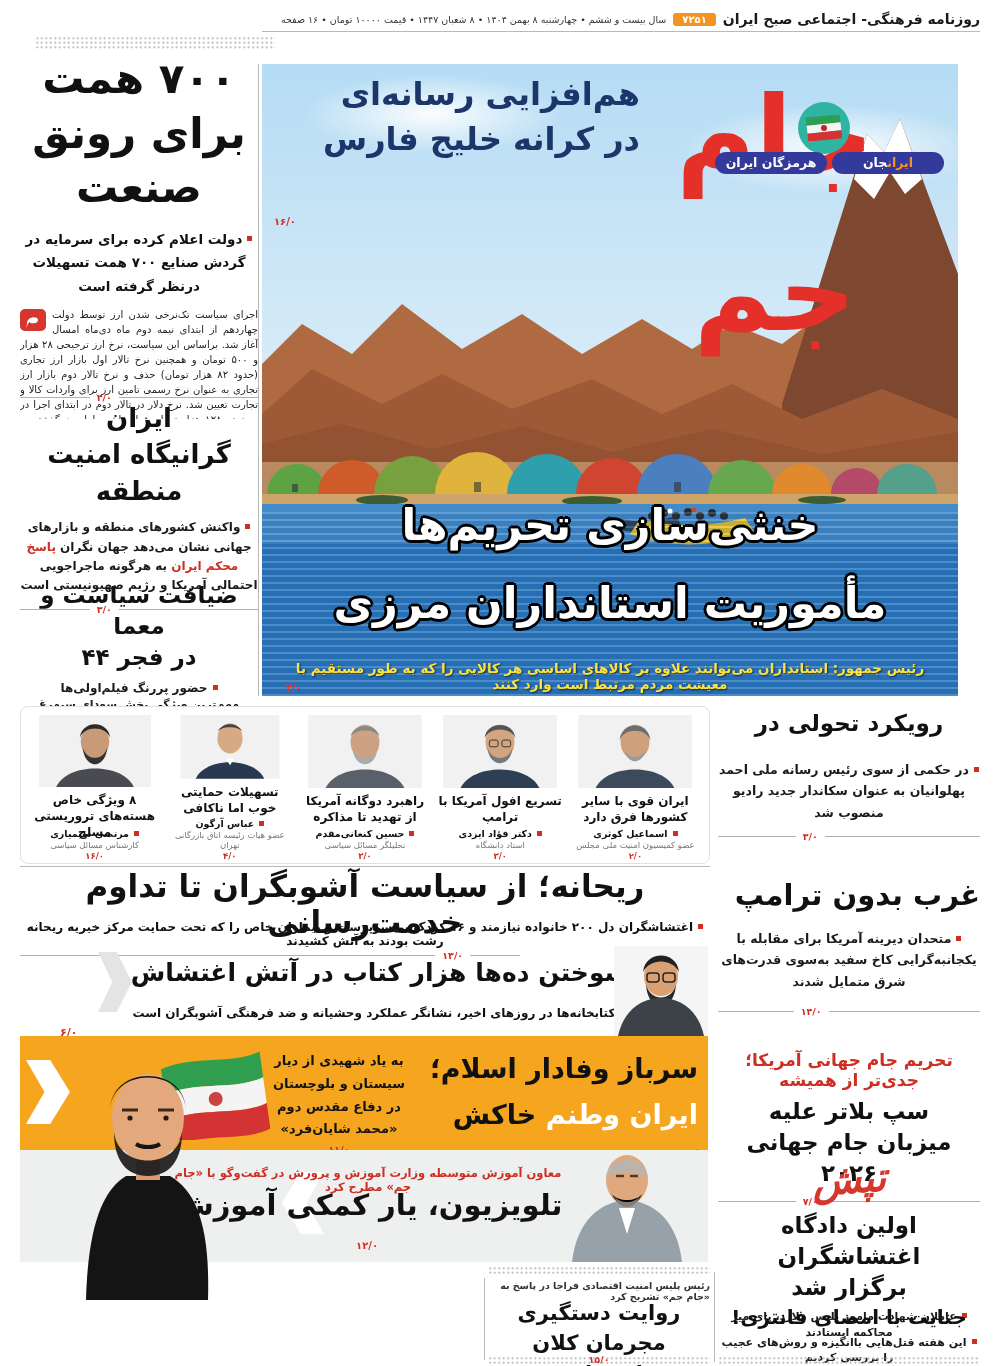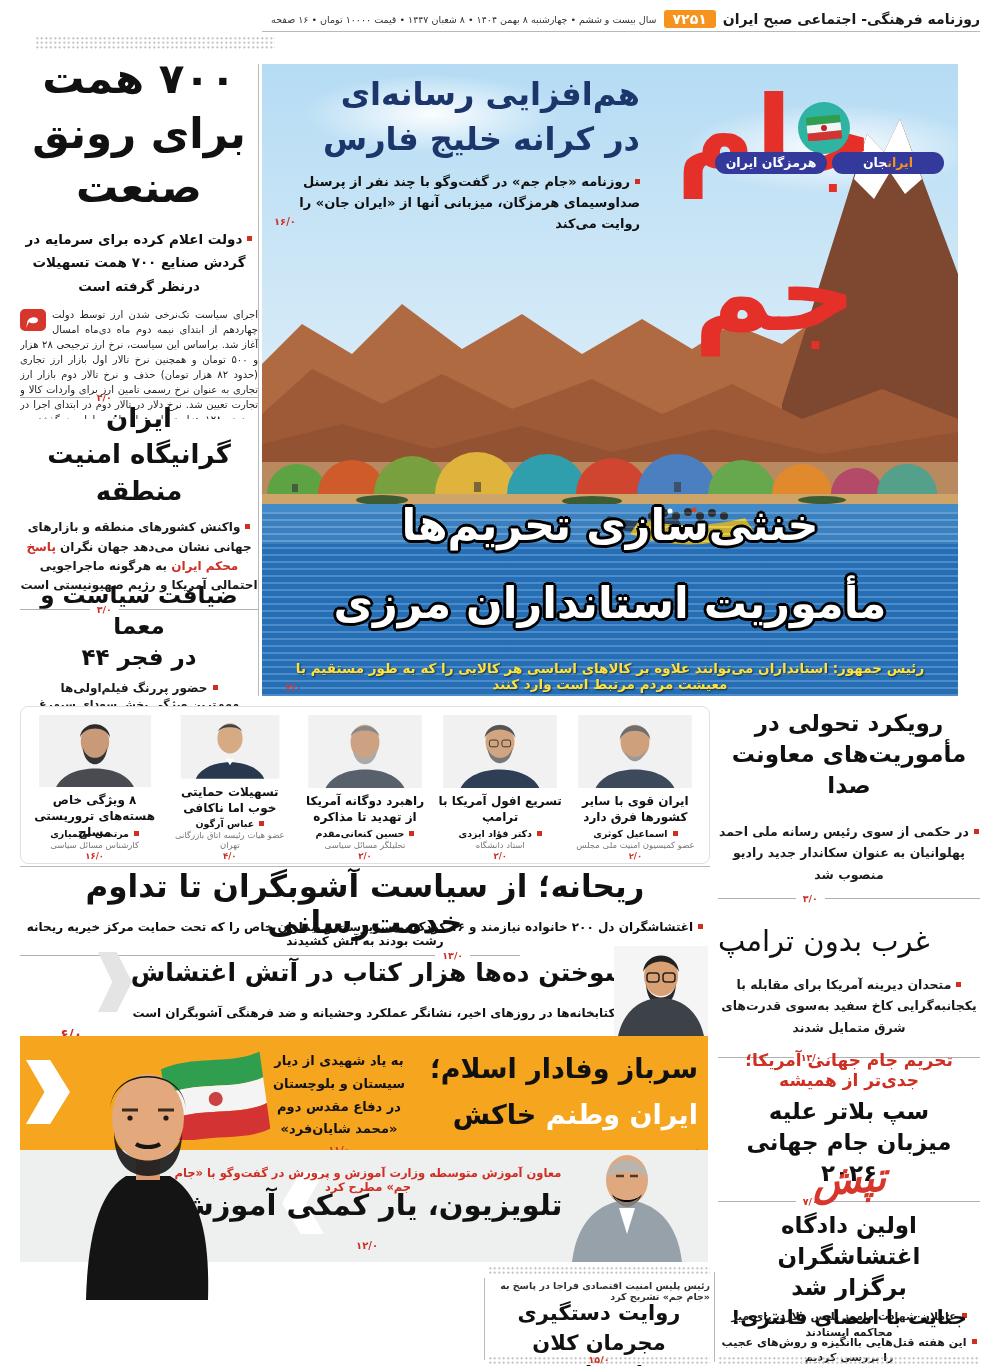--- a/index.html
+++ b/index.html
@@ -14,21 +14,21 @@
   .prule{display:flex;align-items:center;}
   .prule .ln{border-top:1px solid #b0b0b0;flex:1;}
   .prule .ln.s{flex:.5;}
   .prule .ln.xs{flex:.12;}
   .prule .pg{color:#cf2e22;font-size:9.5px;font-weight:bold;padding:0 7px;white-space:nowrap;}
   .chev{position:absolute;background:#fff;clip-path:polygon(0 0,55% 0,100% 50%,55% 100%,0 100%,42% 50%);}
   .hairline{position:absolute;background:#b9b9b9;}
   
   .topbar{top:8px;right:20px;left:300px;height:22px;display:flex;align-items:center;justify-content:flex-start;gap:7px;}
   .tb-type{font-size:14px;font-weight:bold;color:#1a1a1a;white-space:nowrap;}
-  .tb-issue{background:#f6921e;color:#fff;font-weight:bold;font-size:14px;padding:1px 9px;border-radius:3px;}
+  .tb-issue{background:#f6921e;color:#fff;font-weight:bold;font-size:10px;padding:1px 9px;border-radius:3px;}
   .tb-info{font-size:9.5px;color:#333;white-space:nowrap;}
   
   .leftcol{left:20px;top:52px;width:238px;}
   .lead-title{font-size:42px;line-height:1.3;font-weight:bold;letter-spacing:-1px;}
   .lead-bullet{margin-top:12px;font-size:13.5px;font-weight:bold;line-height:1.75;}
   .lead-body{margin-top:8px;font-size:10px;line-height:1.5;text-align:justify;color:#222;height:112px;overflow:hidden;}
   .miniglyph{float:left;margin:2px 6px 2px 0;}
   .sec-title-lg{font-size:26px;font-weight:bold;line-height:1.4;}
   .sec-title-md{font-size:23px;font-weight:bold;line-height:1.35;}
   .sec-bullet{font-size:12px;font-weight:bold;line-height:1.62;margin-top:9px;color:#1a1a1a;}
@@ -51,32 +51,32 @@
         display:flex;box-sizing:border-box;padding:8px 6px 2px;}
   .pcell{flex:1;display:flex;flex-direction:column;align-items:center;padding:0 5px;}
   .pcell .hd{margin-top:5px;font-size:12px;font-weight:bold;line-height:1.35;text-align:center;height:34px;}
   .pcell .nm{font-size:9.5px;font-weight:bold;margin-top:2px;}
   .pcell .rl{font-size:8.5px;color:#777;margin-top:1px;text-align:center;}
   .pcell .pp{font-size:8.5px;color:#cf2e22;font-weight:bold;margin-top:1px;}
   
   .rightcol{left:718px;top:706px;width:262px;height:660px;}
   .rc-sec{position:absolute;left:0;right:0;}
   .rc-title{font-size:23px;font-weight:bold;line-height:1.35;text-align:center;}
-  .rc-title-xl{font-size:29px;font-weight:normal;text-align:left;margin-top:46px;}
+  .rc-title-xl{font-size:29px;font-weight:bold;text-align:right;}
   .rc-bullet{font-size:12.5px;font-weight:bold;line-height:1.7;text-align:center;color:#1a1a1a;margin-top:20px;}
   .rc-kicker{font-size:17px;font-weight:bold;color:#cf2e22;text-align:center;}
   .tapesh{font-size:40px;font-weight:bold;color:#d6362b;text-align:center;transform:rotate(-4deg);font-style:italic;}
   
   .middle{left:20px;top:868px;width:690px;height:168px;}
   .m-title{position:absolute;top:0;left:0;right:0;text-align:center;font-size:31px;font-weight:bold;}
   .m-bullet{position:absolute;top:52px;left:0;right:0;text-align:center;font-size:12px;font-weight:bold;}
   .m-rule{position:absolute;top:82px;left:0;width:500px;}
   .b-title{position:absolute;top:90px;right:60px;width:540px;text-align:center;font-size:25px;font-weight:bold;}
   .b-bullet{position:absolute;top:138px;right:30px;width:560px;text-align:center;font-size:12px;font-weight:bold;}
-  .b-pg{position:absolute;top:158px;left:40px;font-size:14px;font-weight:bold;color:#cf2e22;}
+  .b-pg{position:absolute;top:158px;left:40px;font-size:11px;font-weight:bold;color:#cf2e22;}
   
   .banner{left:20px;top:1036px;width:688px;height:119px;background:#f6a51e;}
   .memo{position:absolute;left:244px;top:14px;width:150px;text-align:center;font-size:13px;font-weight:bold;line-height:1.75;color:#131313;}
   .memo .pg2{color:#cf2e22;font-size:9.5px;margin-top:1px;}
   .bn-head{position:absolute;right:10px;top:10px;width:306px;text-align:right;font-size:27px;font-weight:bold;line-height:1.7;color:#111;}
   .bn-white{color:#fff;}
   
   .tv{left:20px;top:1150px;width:688px;height:112px;background:#eef0ef;}
   .tv-kicker{position:absolute;right:140px;top:16px;width:400px;text-align:center;font-size:11.5px;font-weight:bold;color:#cf2e22;}
   .tv-title{position:absolute;right:140px;top:38px;width:400px;text-align:center;font-size:29px;font-weight:bold;}
@@ -218,23 +218,20 @@
     </div>
     <div class="abs badge" style="left:453px;width:112px;">هرمزگان ایران</div>
     <div class="abs badge" style="left:570px;width:112px;">
       <span style="color:#f6921e;">ایران</span><span>جان</span>
     </div>
 
     <div class="abs ov-title">
       <div>هم‌افزایی رسانه‌ای</div>
       <div>در کرانه خلیج فارس</div>
     </div>
-    <div class="abs ov-bullet">
-      <span class="sq"></span><span>روزنامه «جام جم» در گفت‌وگو با چند نفر از پرسنل صداوسیمای هرمزگان، میزبانی آنها از «ایران جان» را روایت می‌کند</span>
-    </div>
     <div class="abs ov-pg">۱۶/۰</div>
 
     <div class="abs main-hl" style="top:436px;">خنثی‌سازی تحریم‌ها</div>
     <div class="abs main-hl" style="top:514px;">مأموریت استانداران مرزی</div>
     <div class="abs photo-cap">رئیس جمهور: استانداران می‌توانند علاوه بر کالاهای اساسی هر کالایی را که به طور مستقیم با معیشت مردم مرتبط است وارد کنند</div>
     <div class="abs cap-pg">۲/۰</div>
   </div>
 
   <div class="abs prow">
     <div class="pcell">
@@ -303,21 +300,20 @@
       <div class="nm"><span class="sq"></span><span>مرتضی سیمیاری</span></div>
       <div class="rl">کارشناس مسائل سیاسی</div>
       <div class="pp">۱۶/۰</div>
     </div>
   </div>
 
   <div class="abs rightcol">
     <div class="rc-sec" style="top:2px;">
       <div class="rc-title">
         <div>رویکرد تحولی در</div>
-        <div>مأموریت‌های معاونت صدا</div>
       </div>
       <div class="rc-bullet">
         <span class="sq"></span><span>در حکمی از سوی رئیس رسانه ملی احمد پهلوانیان به عنوان سکاندار جدید رادیو منصوب شد</span>
       </div>
       <div class="prule" style="margin-top:8px;">
         <span class="ln"></span>
           <span class="pg">۳/۰</span>
           <span class="ln s"></span>
       </div>
     </div>

